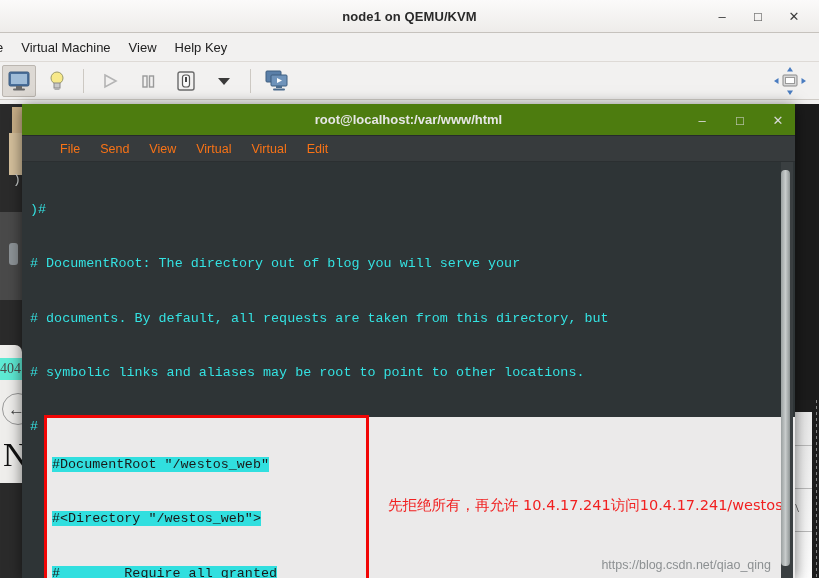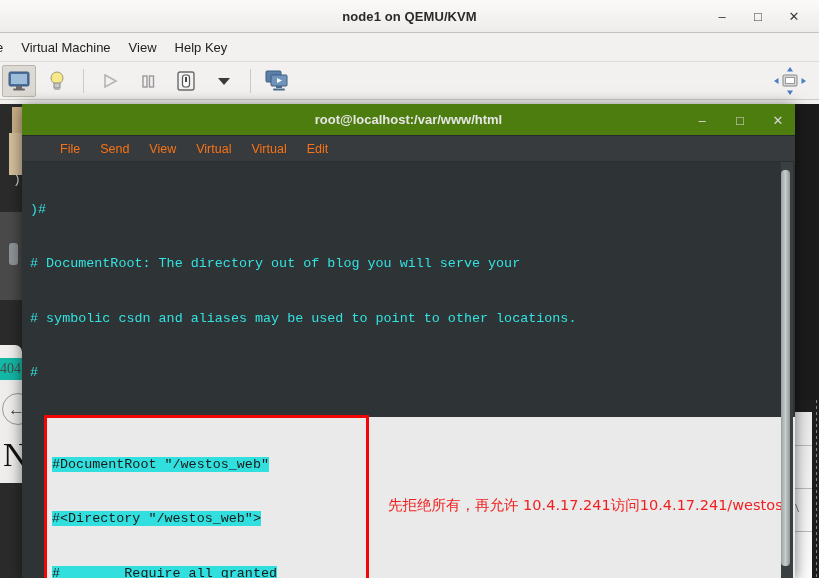--- a/index.html
+++ b/index.html
@@ -60,21 +60,21 @@
   }
   .bg-tan1 { position:absolute; left:12px; top:12px; width:18px; height:33px; background:#cbb189; }
   .bg-tan2 { position:absolute; left:9px; top:38px; width:22px; height:42px; background:#d5c09c; }
   .bg-paren { position:absolute; left:13px; top:77px; font:13px "Liberation Mono", monospace; color:#cfd2d1; }
   .bg-grey { position:absolute; left:0; top:117px; width:22px; height:88px; background:#4a4a4a; }
   .bg-cyl { position:absolute; left:9px; top:148px; width:9px; height:22px; background:#8d9397; border-radius:3px; }
   .bg-white-card { position:absolute; left:0; top:345px; width:22px; height:50px;
                    background:#f1f0ee; border-top-right-radius:7px; }
   .bg-blue-line { position:absolute; left:0; top:374px; width:22px; height:3px; background:#2f6bd8; }
   .bg-404 { position:absolute; left:0; top:358px; width:22px; height:22px;
-            background:#14b8a6; font:14px "Liberation Serif", serif; color:#4a4a4a;
+            background:#5eead4; font:14px "Liberation Serif", serif; color:#4a4a4a;
             display:flex; align-items:center; }
   .bg-lower { position:absolute; left:0; top:377px; width:22px; height:106px; background:#efeeec; }
   .bg-circle { position:absolute; left:2px; top:393px; width:32px; height:32px;
                border:1px solid #9a9a9a; border-radius:50%; }
   .bg-arrow { position:absolute; left:8px; top:400px; font-size:17px; color:#444; }
   .bg-N { position:absolute; left:3px; top:436px; font:34px "Liberation Serif", serif; color:#111; }
 
   .bg-right {
     position: absolute; right: 0; top: 400px; width: 39px; height: 178px;
     background: #1d1d1d;
@@ -295,21 +295,22 @@
       <span class="term-menu-item">Virtual</span>
       <span class="term-menu-item">Virtual</span>
       <span class="term-menu-item">Edit</span>
     </div>
 
     <div class="term-body">
 
       <div class="term-text">
         <div class="ln c-cyan">)#</div>
         <div class="ln c-cyan"># DocumentRoot: The directory out of blog you will serve your</div>
-        <div class="ln c-cyan"># symbolic csdn and aliases may be used to point to other locations.</div>
+        <div class="ln c-cyan"># documents. By default, all requests are taken from this directory, but</div>
+        <div class="ln c-cyan"># symbolic links and aliases may be root to point to other locations.</div>
         <div class="ln c-cyan">#</div>
       </div>
 
       <div class="sel-block"></div>
 
       <div class="sel-lines">
         <div class="ln"><span class="h-cyan">#DocumentRoot "/westos_web"</span></div>
         <div class="ln"><span class="h-cyan">#&lt;Directory "/westos_web"&gt;</span></div>
         <div class="ln"><span class="h-cyan">#        Require all granted</span></div>
         
@@ -322,16 +323,17 @@
         
       </div>
 
       <div class="red-box"></div>
       <div class="cn-note">先拒绝所有，再允许 10.4.17.241访问10.4.17.241/westos/</div>
 
       <div class="term-scroll">
         <div class="term-thumb"></div>
       </div>
 
+      <div class="watermark">https://blog.csdn.net/qiao_qing</div>
     </div>
   </div>
 
 </div>
 
 </body></html>

